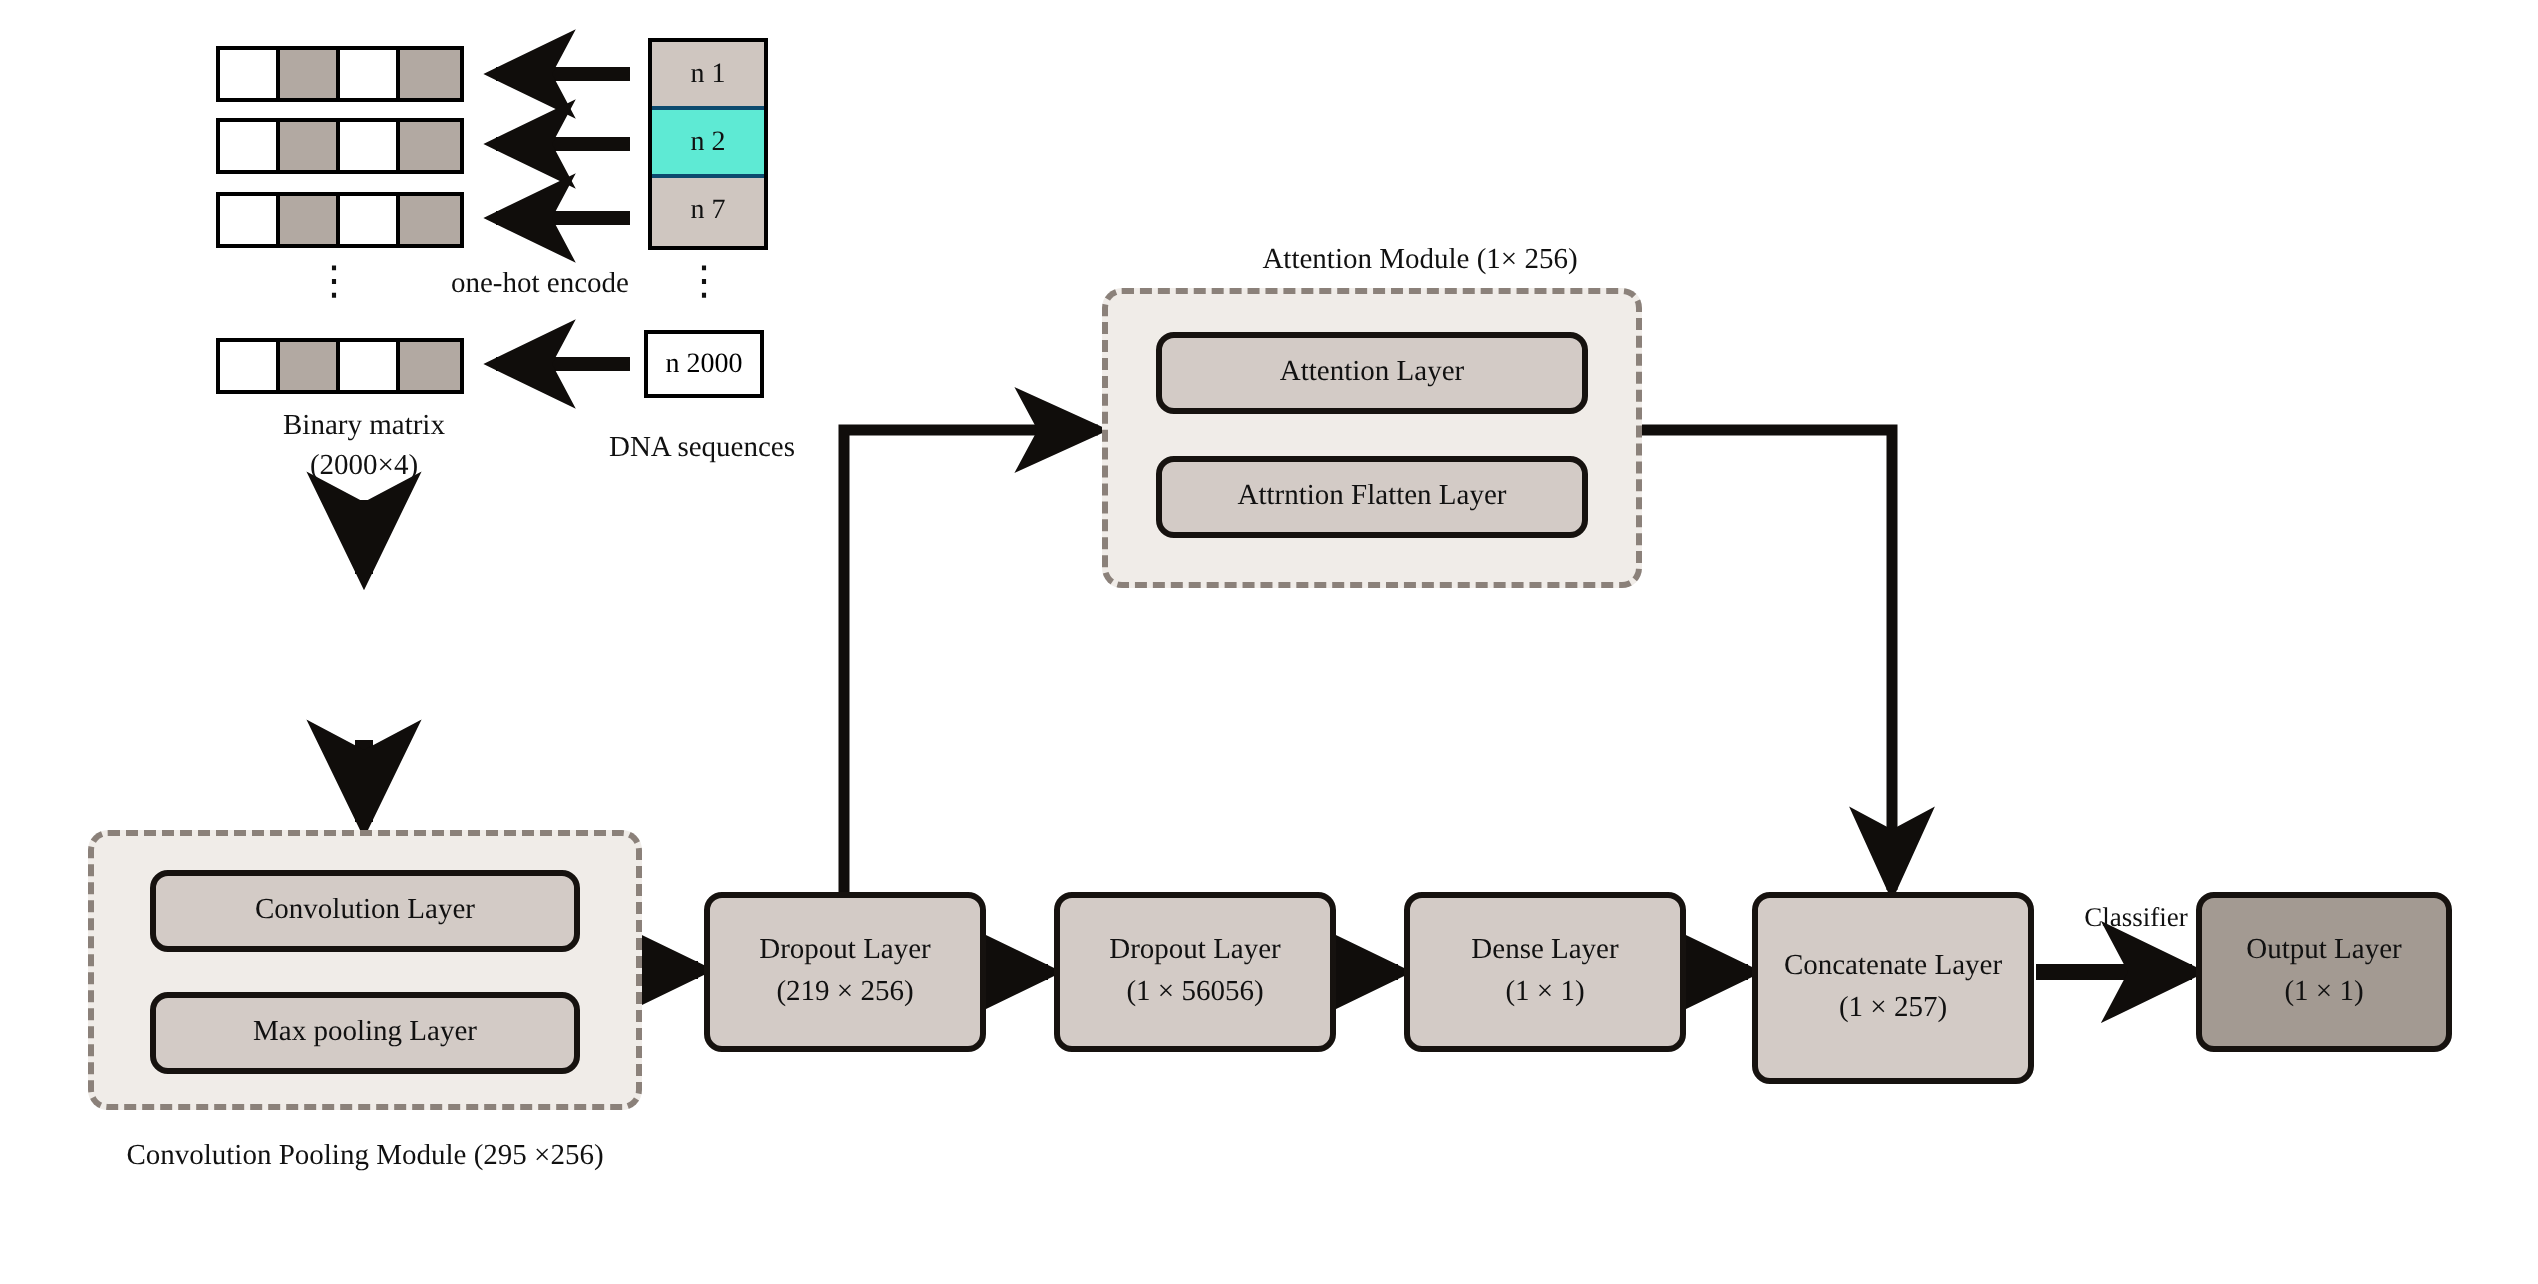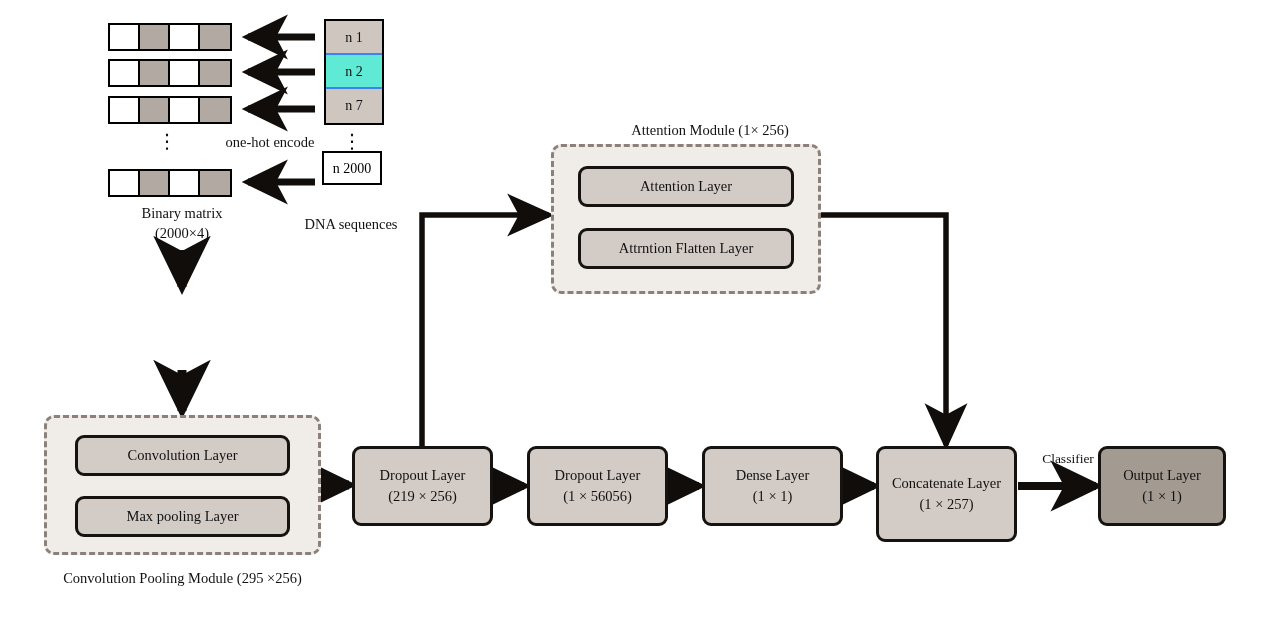--- a/index.html
+++ b/index.html
@@ -38,21 +38,21 @@
     border: 2px solid #000;
     background: #fff;
   }
   .dnacell {
     width: 56px;
     height: 34px;
     line-height: 34px;
     text-align: center;
     font-size: 14px;
     color: #111;
-    border-bottom: 2px solid #3b82f6;
+    border-bottom: 2px solid #0c4a6e;
     box-sizing: border-box;
   }
   .dnacell:last-child { border-bottom: none; }
   .dnacell.gray { background: #cfc6c0; }
   .dnacell.white { background: #5eead4; }
   .dnasingle {
     width: 60px;
     height: 34px;
     line-height: 32px;
     text-align: center;
@@ -180,21 +180,21 @@
   <div class="abs lbl" style="left:112px;top:203px;width:140px;">
     <div>Binary matrix</div>
     <div>(2000×4)</div>
   </div>
 
   <div class="abs dnastack" style="left:324px;top:19px;">
     <div class="dnacell gray">n 1</div>
     <div class="dnacell white">n 2</div>
     <div class="dnacell gray">n 7</div>
   </div>
-  <div class="abs dnasingle" style="left:322px;top:151px;">n 2000</div>
+  <div class="abs dnasingle" style="left:322px;top:165px;">n 2000</div>
 
   <div class="abs lbl" style="left:283px;top:214px;width:136px;">DNA sequences</div>
 
 
   <div class="abs module" style="left:44px;top:415px;width:277px;height:140px;"></div>
   <div class="abs layerbox" style="left:75px;top:496px;width:215px;height:41px;">
     <div>Max pooling Layer</div>
   </div>
   <div class="abs layerbox" style="left:75px;top:435px;width:215px;height:41px;">
     <div>Convolution Layer</div>

